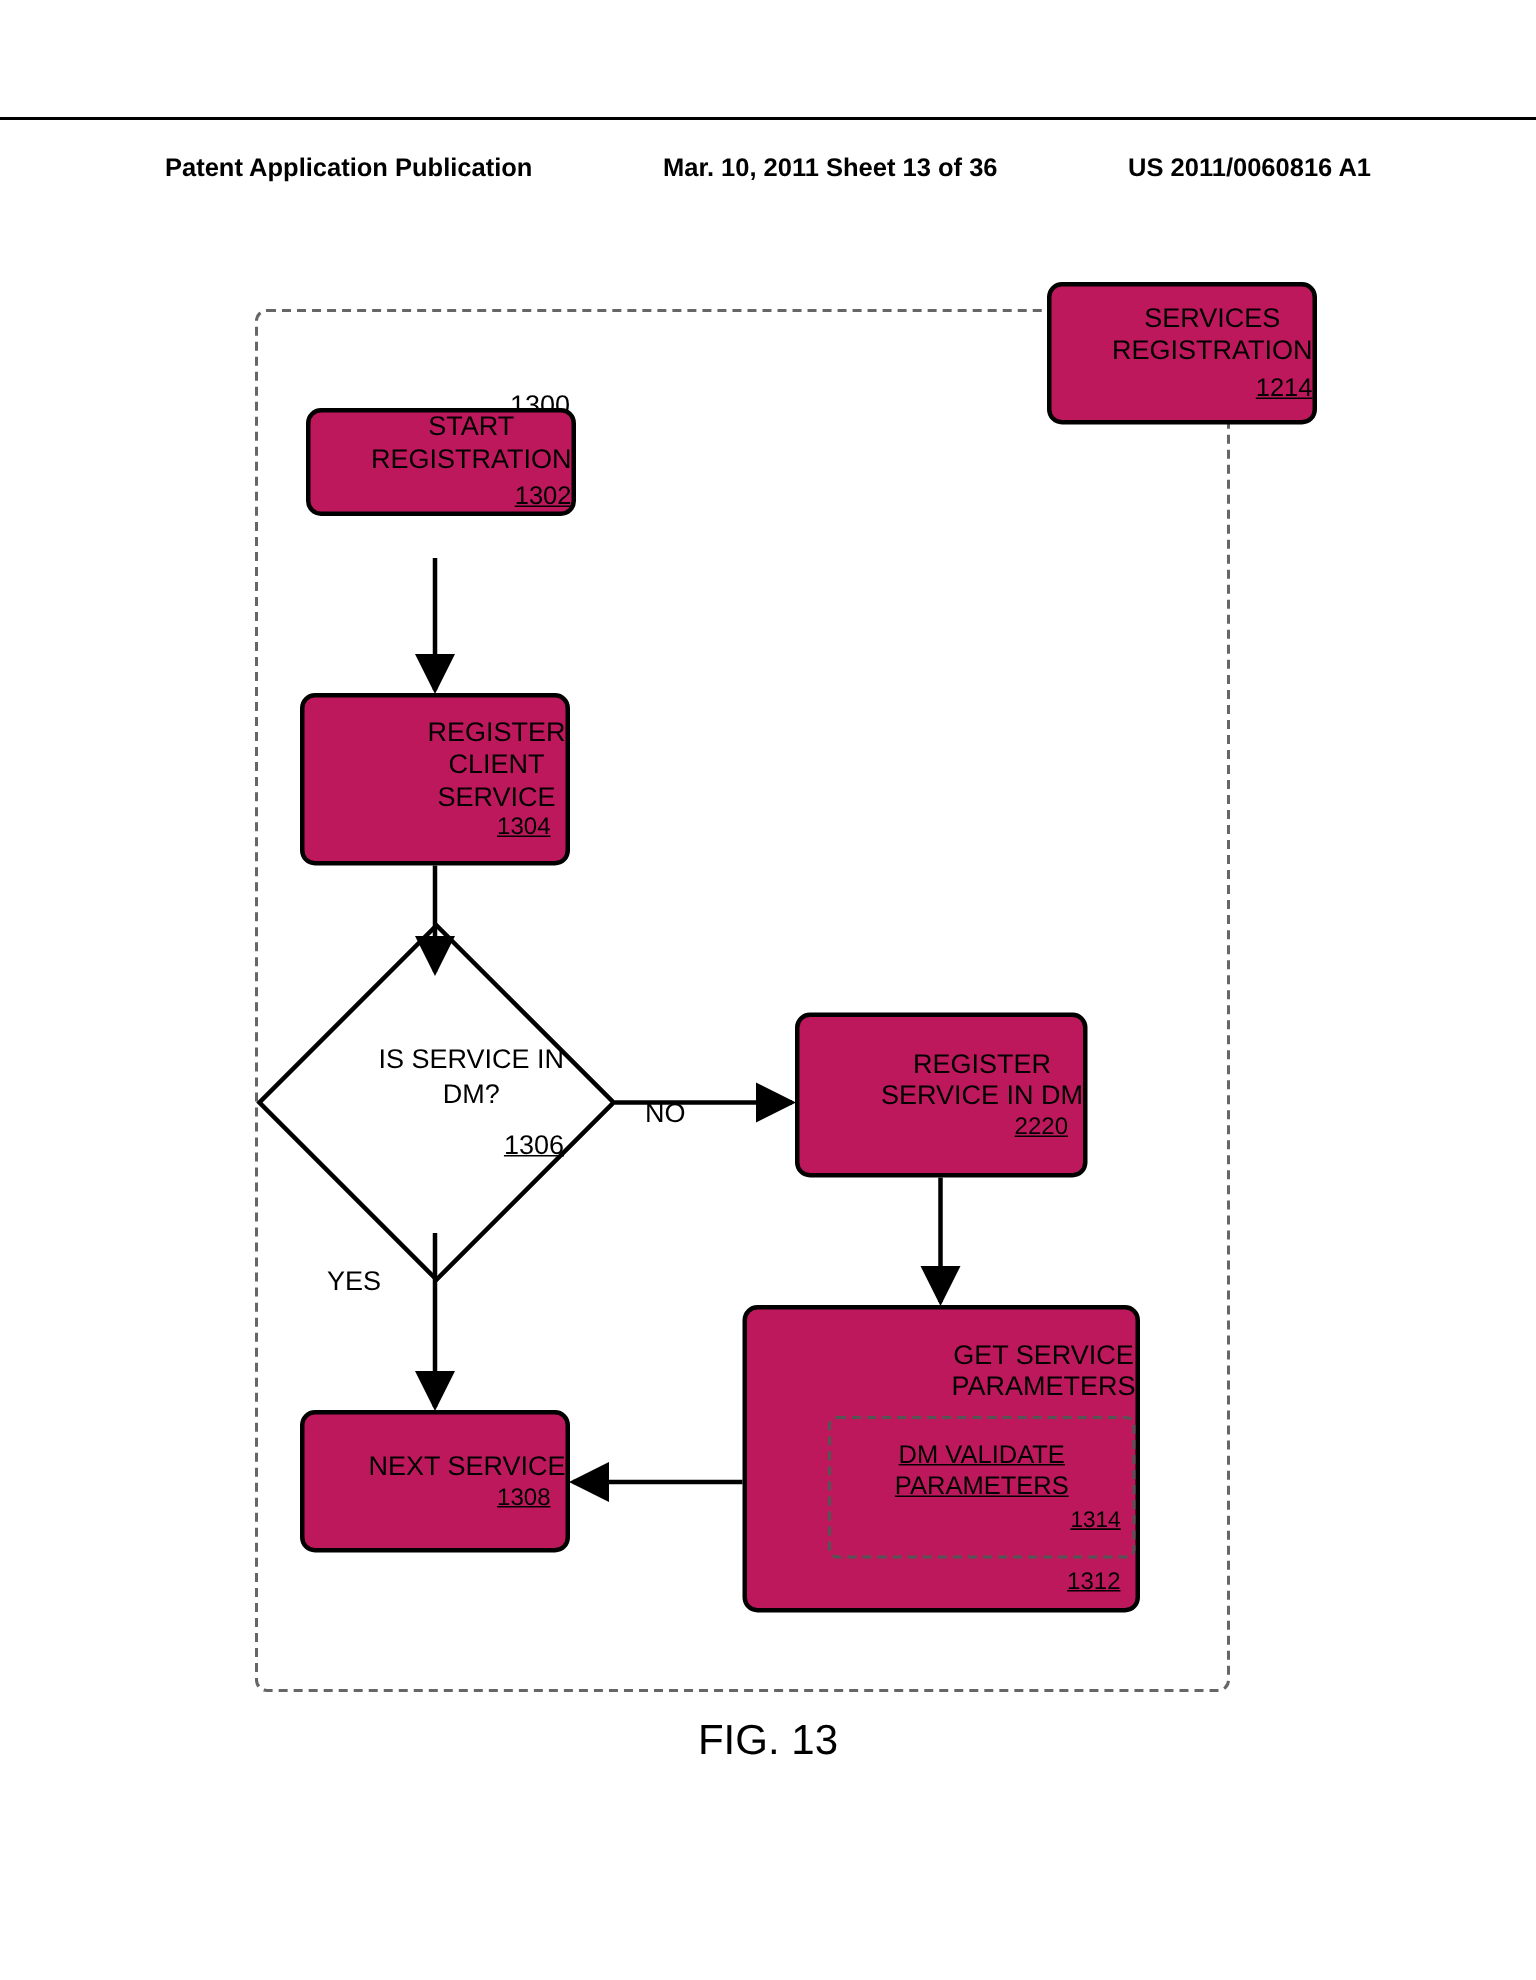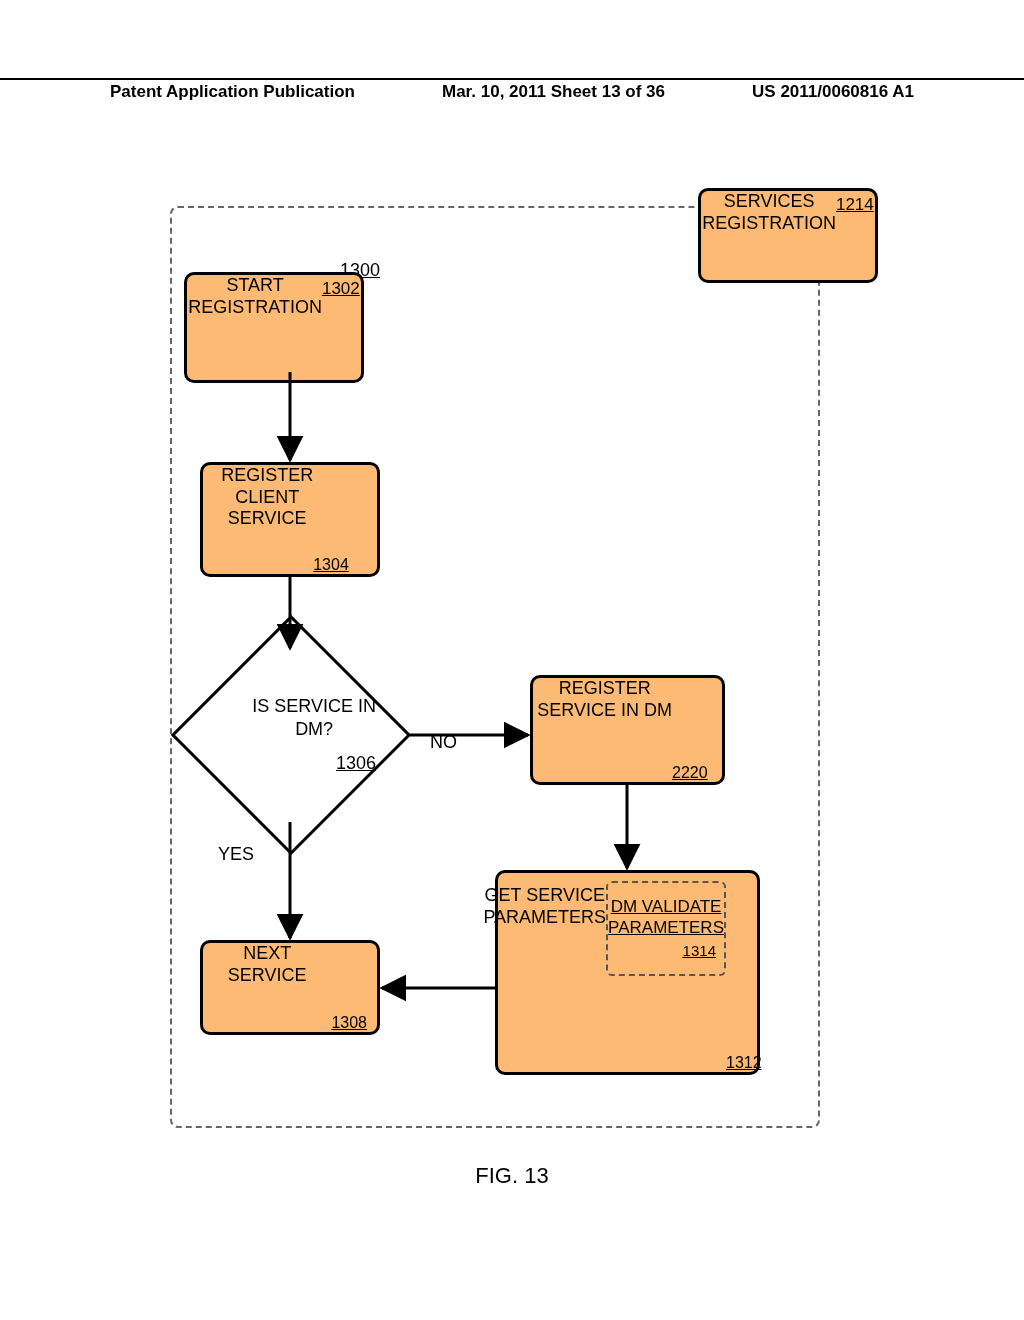--- a/index.html
+++ b/index.html
@@ -9,21 +9,21 @@
     width: 1024px;
     height: 1320px;
     position: relative;
   }
   .header {
     position: absolute;
     top: 78px;
     left: 0;
     width: 100%;
     border-top: 2px solid #000;
-    padding-top: 2px;
+    padding-top: 22px;
   }
   .header-row {
     display: flex;
     justify-content: space-between;
     padding: 0 110px 0 110px;
     font-size: 17px;
     font-weight: bold;
     color: #000;
   }
 
@@ -32,24 +32,23 @@
     left: 0; right: 0;
     top: 150px;
     bottom: 0;
   }
 
   .figure-label {
     position: absolute;
     left: 50%;
     transform: translateX(-50%);
     top: 994px;
-    font-size: 22px;
+    font-size: 28px;
     font-weight: normal;
     color: #000;
-    margin-top: 19px;
   }
 
   
   .frame {
     position: absolute;
     left: 170px;
     top: 56px;
     width: 650px;
     height: 922px;
     border: 2px dashed #666;
@@ -61,26 +60,26 @@
     top: 110px;
     font-size: 18px;
     text-decoration: underline;
   }
 
   
   .box {
     position: absolute;
     border: 3px solid #000;
     border-radius: 10px;
-    background: #fdba74;
+    background: #be185d;
     font-size: 18px;
     line-height: 1.2;
     display: flex;
-    flex-direction: row;
-    align-items: flex-start;
+    flex-direction: column;
+    align-items: flex-end;
     justify-content: center;
     text-align: center;
     font-weight: normal;
   }
   .box .ref {
     text-decoration: underline;
     margin-top: 4px;
     font-size: 17px;
   }
   .box .ref-right {
@@ -89,22 +88,22 @@
     text-decoration: underline;
     font-size: 16px;
   }
 
   .services-reg {
     left: 698px; top: 38px;
     width: 180px; height: 95px;
   }
 
   .start-reg {
-    left: 184px; top: 122px;
-    width: 180px; height: 111px;
+    left: 204px; top: 122px;
+    width: 180px; height: 72px;
   }
   .register-client {
     left: 200px; top: 312px;
     width: 180px; height: 115px;
   }
 
   
   .diamond {
     position: absolute;
     left: 206px; top: 500px;

